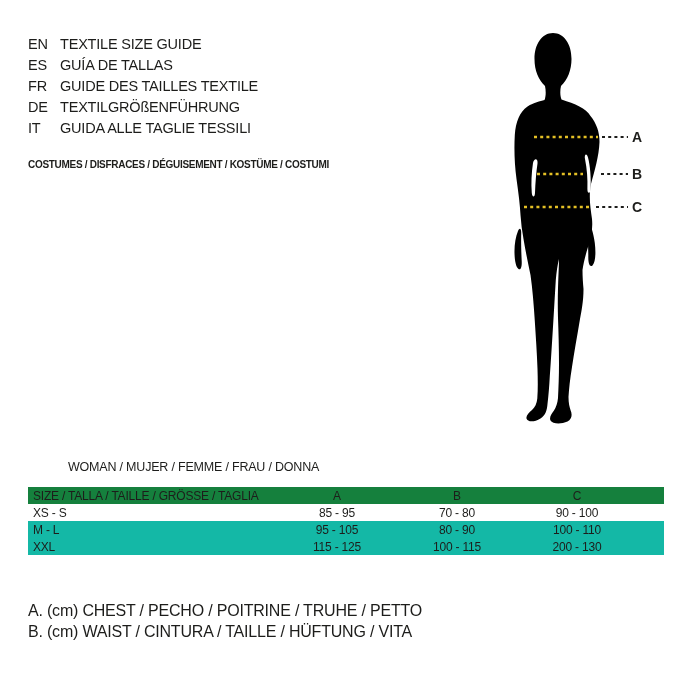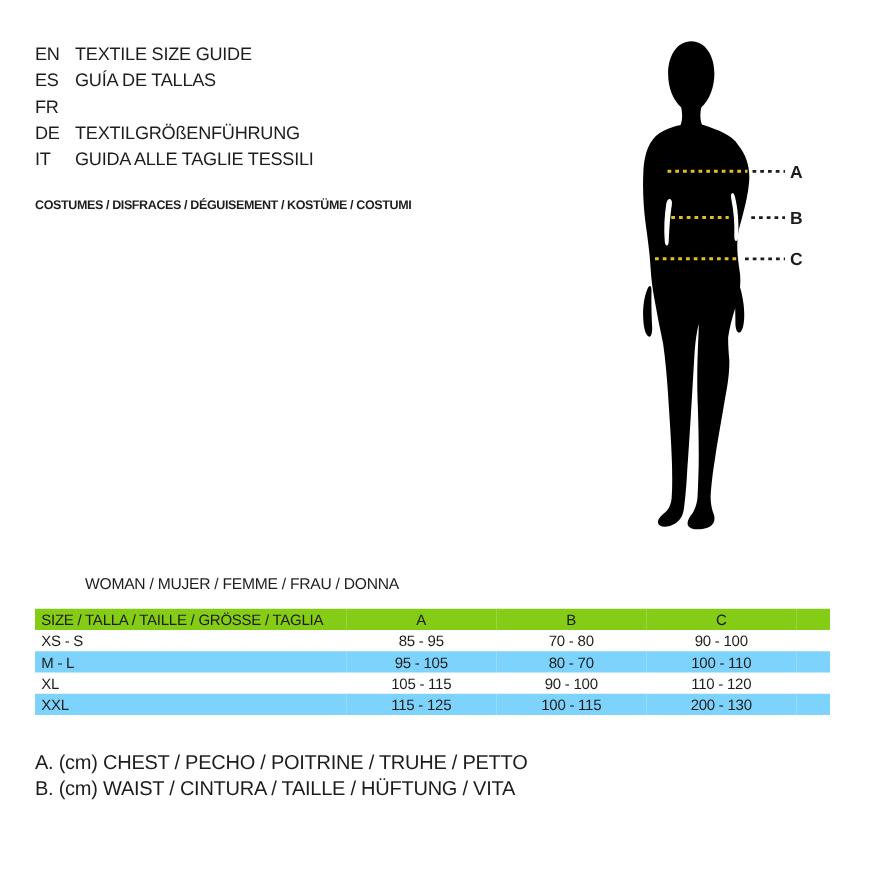--- a/index.html
+++ b/index.html
@@ -22,44 +22,45 @@
   .measure-letter{font-family:"Liberation Sans","DejaVu Sans",sans-serif;font-size:14px;font-weight:700;fill:#1d1d1b;}
   
   .gender{position:absolute;left:28px;top:460px;font-size:12.5px;letter-spacing:-0.2px;margin-left:40px;}
   
   .size-table{
     position:absolute;left:28px;top:487px;width:644px;
     border-collapse:collapse;table-layout:fixed;
     font-size:12px;letter-spacing:-0.2px;color:#1d1d1b;
   }
   .size-table th,.size-table td{padding:0;height:17px;font-weight:400;vertical-align:middle;}
-  .size-table thead tr{background:#84cc16;}
+  .size-table thead tr{background:#15803d;}
   .size-table .c-first{text-align:left;padding-left:5px;}
   .size-table .c-val{text-align:center;}
-  .size-table tbody tr.alt{background:#7dd3fc;}
+  .size-table tbody tr.alt{background:#14b8a6;}
   
   .legend{position:absolute;left:28px;top:600px;}
   .legend-line{line-height:21px;font-size:16px;letter-spacing:-0.2px;}
 </style>
 </head>
 <body>
 
 <div class="page">
 
   <div class="lang-list">
     <div class="lang-row">
       <span class="lang-code">EN</span>
       <span class="lang-label">TEXTILE SIZE GUIDE</span>
     </div>
     <div class="lang-row">
       <span class="lang-code">ES</span>
       <span class="lang-label">GUÍA DE TALLAS</span>
     </div>
     <div class="lang-row">
       <span class="lang-code">FR</span>
+      <span class="lang-label">GUIDE DES TAILLES TEXTILE</span>
     </div>
     <div class="lang-row">
       <span class="lang-code">DE</span>
       <span class="lang-label">TEXTILGRÖßENFÜHRUNG</span>
     </div>
     <div class="lang-row">
       <span class="lang-code">IT</span>
       <span class="lang-label">GUIDA ALLE TAGLIE TESSILI</span>
     </div>
   </div>
@@ -129,29 +130,22 @@
       <tr>
         <td class="c-first">XS - S</td>
         <td class="c-val">85 - 95</td>
         <td class="c-val">70 - 80</td>
         <td class="c-val">90 - 100</td>
         <td></td>
       </tr>
       <tr class="alt">
         <td class="c-first">M - L</td>
         <td class="c-val">95 - 105</td>
-        <td class="c-val">80 - 70</td>
+        <td class="c-val">80 - 90</td>
         <td class="c-val">100 - 110</td>
-        <td></td>
-      </tr>
-      <tr>
-        <td class="c-first">XL</td>
-        <td class="c-val">105 - 115</td>
-        <td class="c-val">90 - 100</td>
-        <td class="c-val">110 - 120</td>
         <td></td>
       </tr>
       <tr class="alt">
         <td class="c-first">XXL</td>
         <td class="c-val">115 - 125</td>
         <td class="c-val">100 - 115</td>
         <td class="c-val">200 - 130</td>
         <td></td>
       </tr>
     </tbody>

